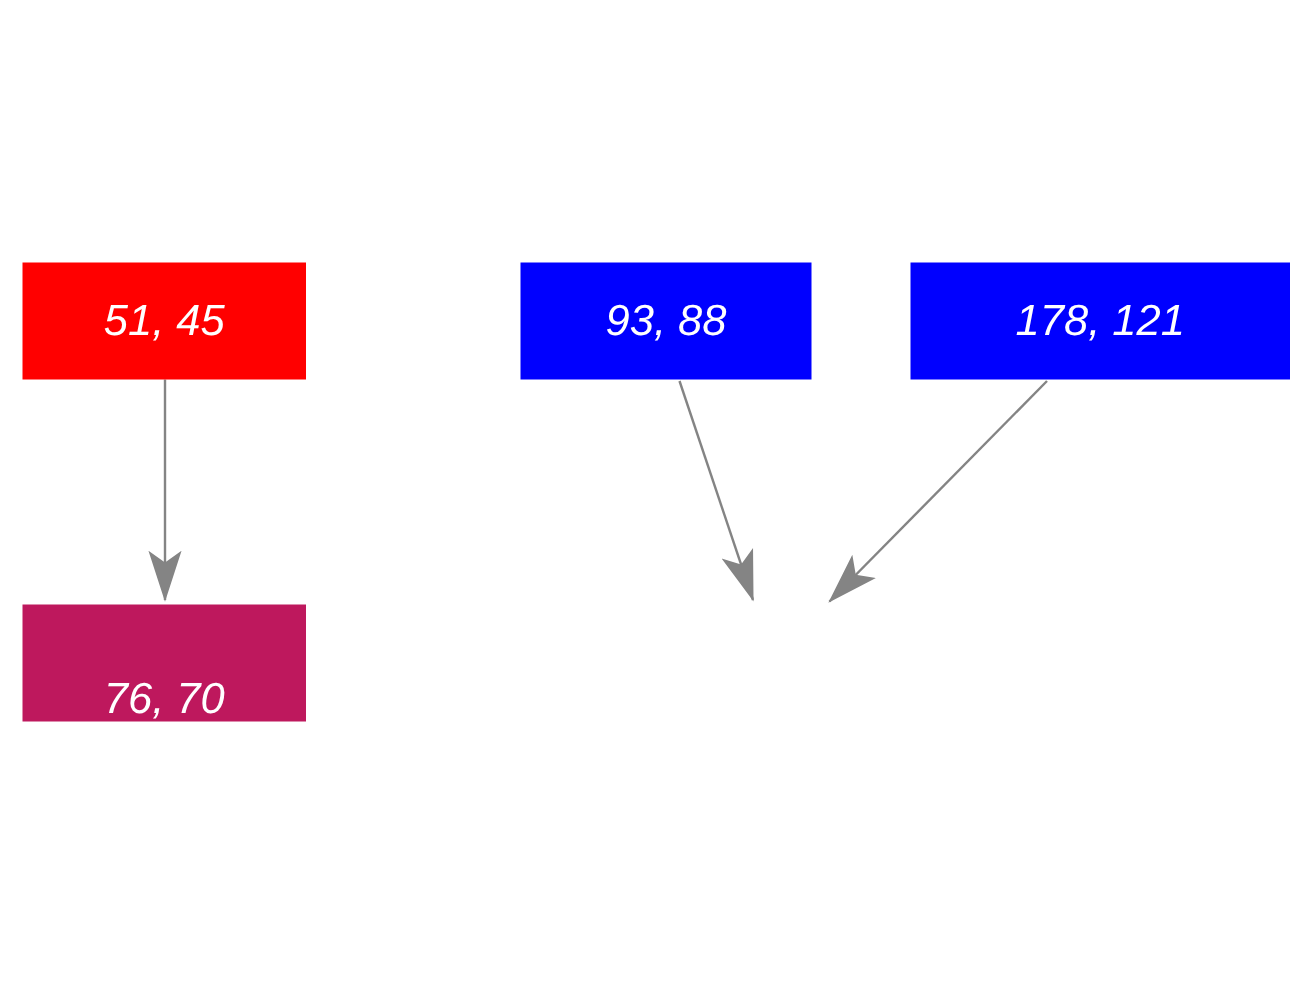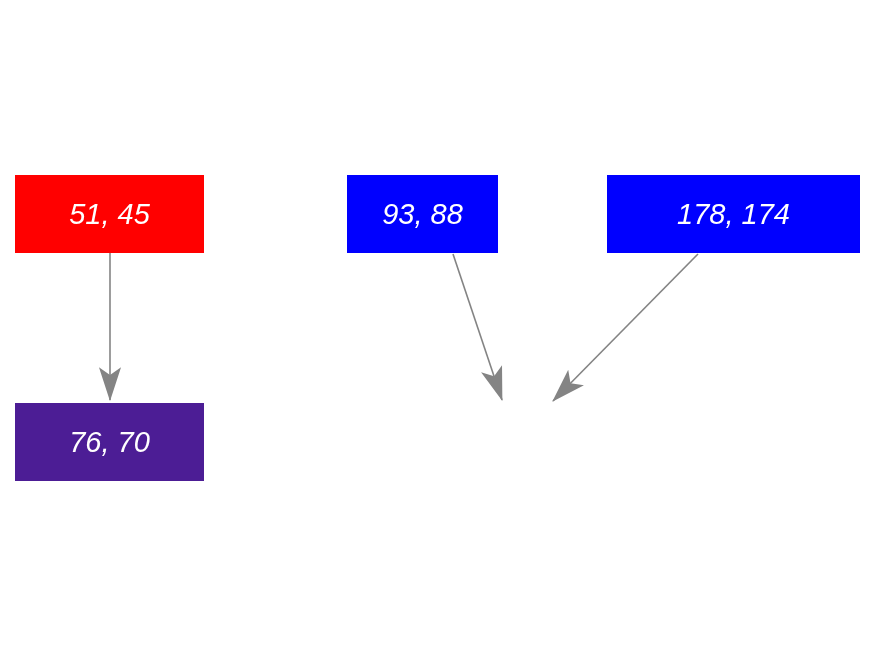--- a/index.html
+++ b/index.html
@@ -31,21 +31,21 @@
   }
   .node .label {
     color: #ffffff;
     font-size: 29px;
     line-height: 1;
     white-space: nowrap;
     letter-spacing: 0px;
     font-style: italic;
   }
   .node-1 { left: 15px;  top: 175px; width: 189px; height: 78px; }
-  .node-2 { left: 347px; top: 175px; width: 151px; height: 78px; }
+  .node-2 { left: 347px; top: 175px; width: 194px; height: 78px; }
   .node-3 { left: 607px; top: 175px; width: 253px; height: 78px; }
   .node-4 { left: 15px;  top: 403px; width: 189px; height: 78px; }
   .node-5 { left: 420px; top: 402px; width: 189px; height: 79px; }
 </style>
 </head>
 <body>
 
 <div class="canvas">
 
   <svg class="edges" viewBox="0 0 875 656" xmlns="http://www.w3.org/2000/svg">
@@ -61,21 +61,21 @@
 
   <div class="node node-1" style="background-color: rgb(255, 0, 0);">
     <span class="label">51, 45</span>
   </div>
 
   <div class="node node-2" style="background-color: rgb(0, 0, 255);">
     <span class="label">93, 88</span>
   </div>
 
   <div class="node node-3" style="background-color: rgb(0, 0, 255);">
-    <span class="label">178, 174</span>
+    <span class="label">178, 121</span>
   </div>
 
-  <div class="node node-4" style="background-color: #4c1d95;">
+  <div class="node node-4" style="background-color: #be185d; align-items: flex-end;">
     <span class="label">76, 70</span>
   </div>
 
 
 </div>
 
 </body></html>

